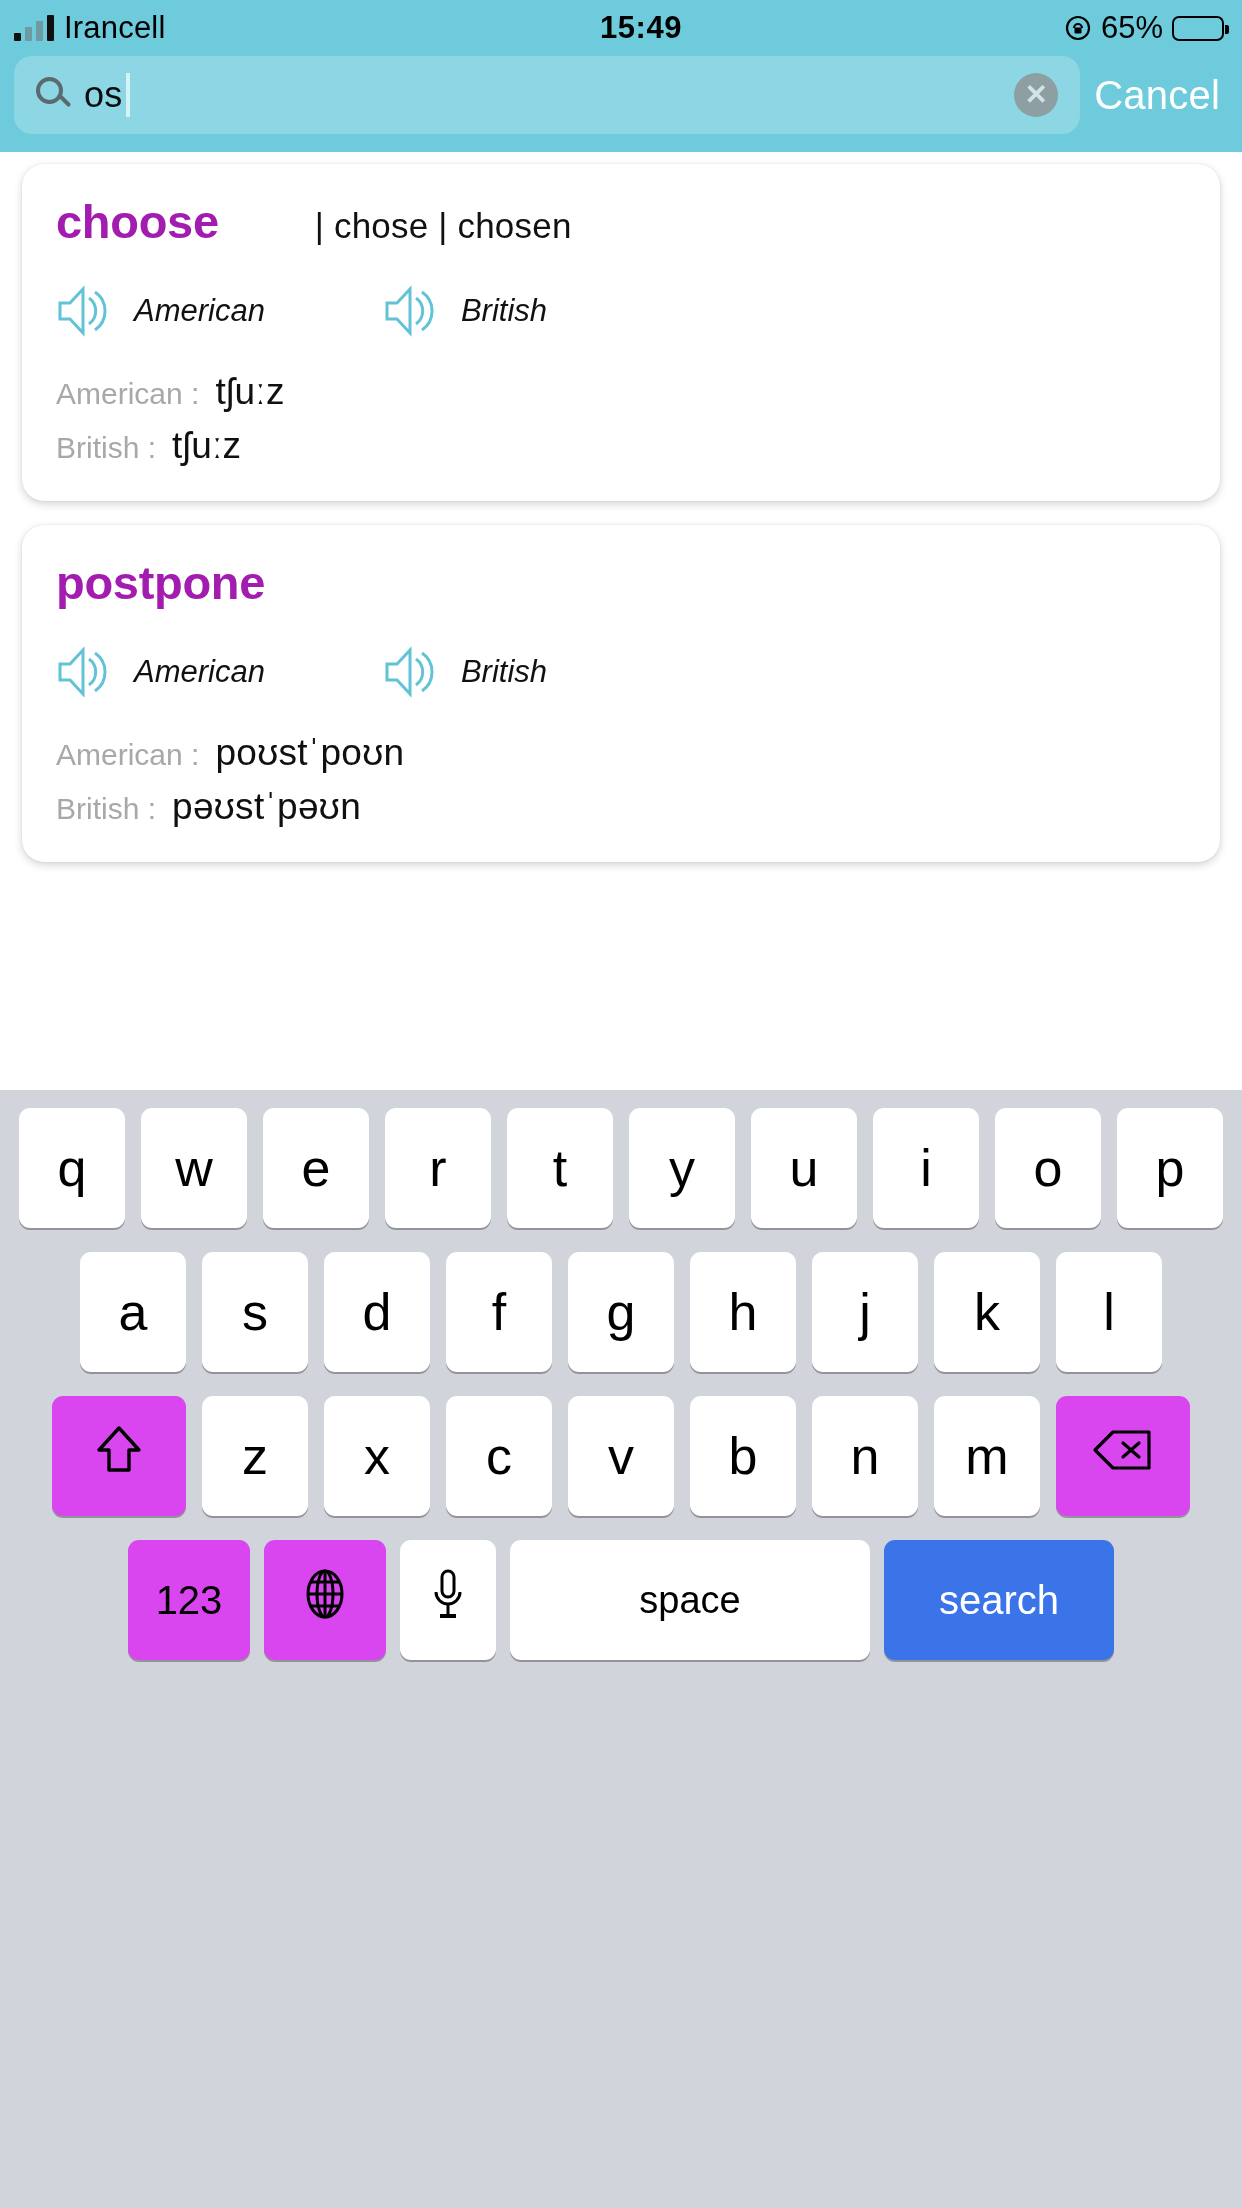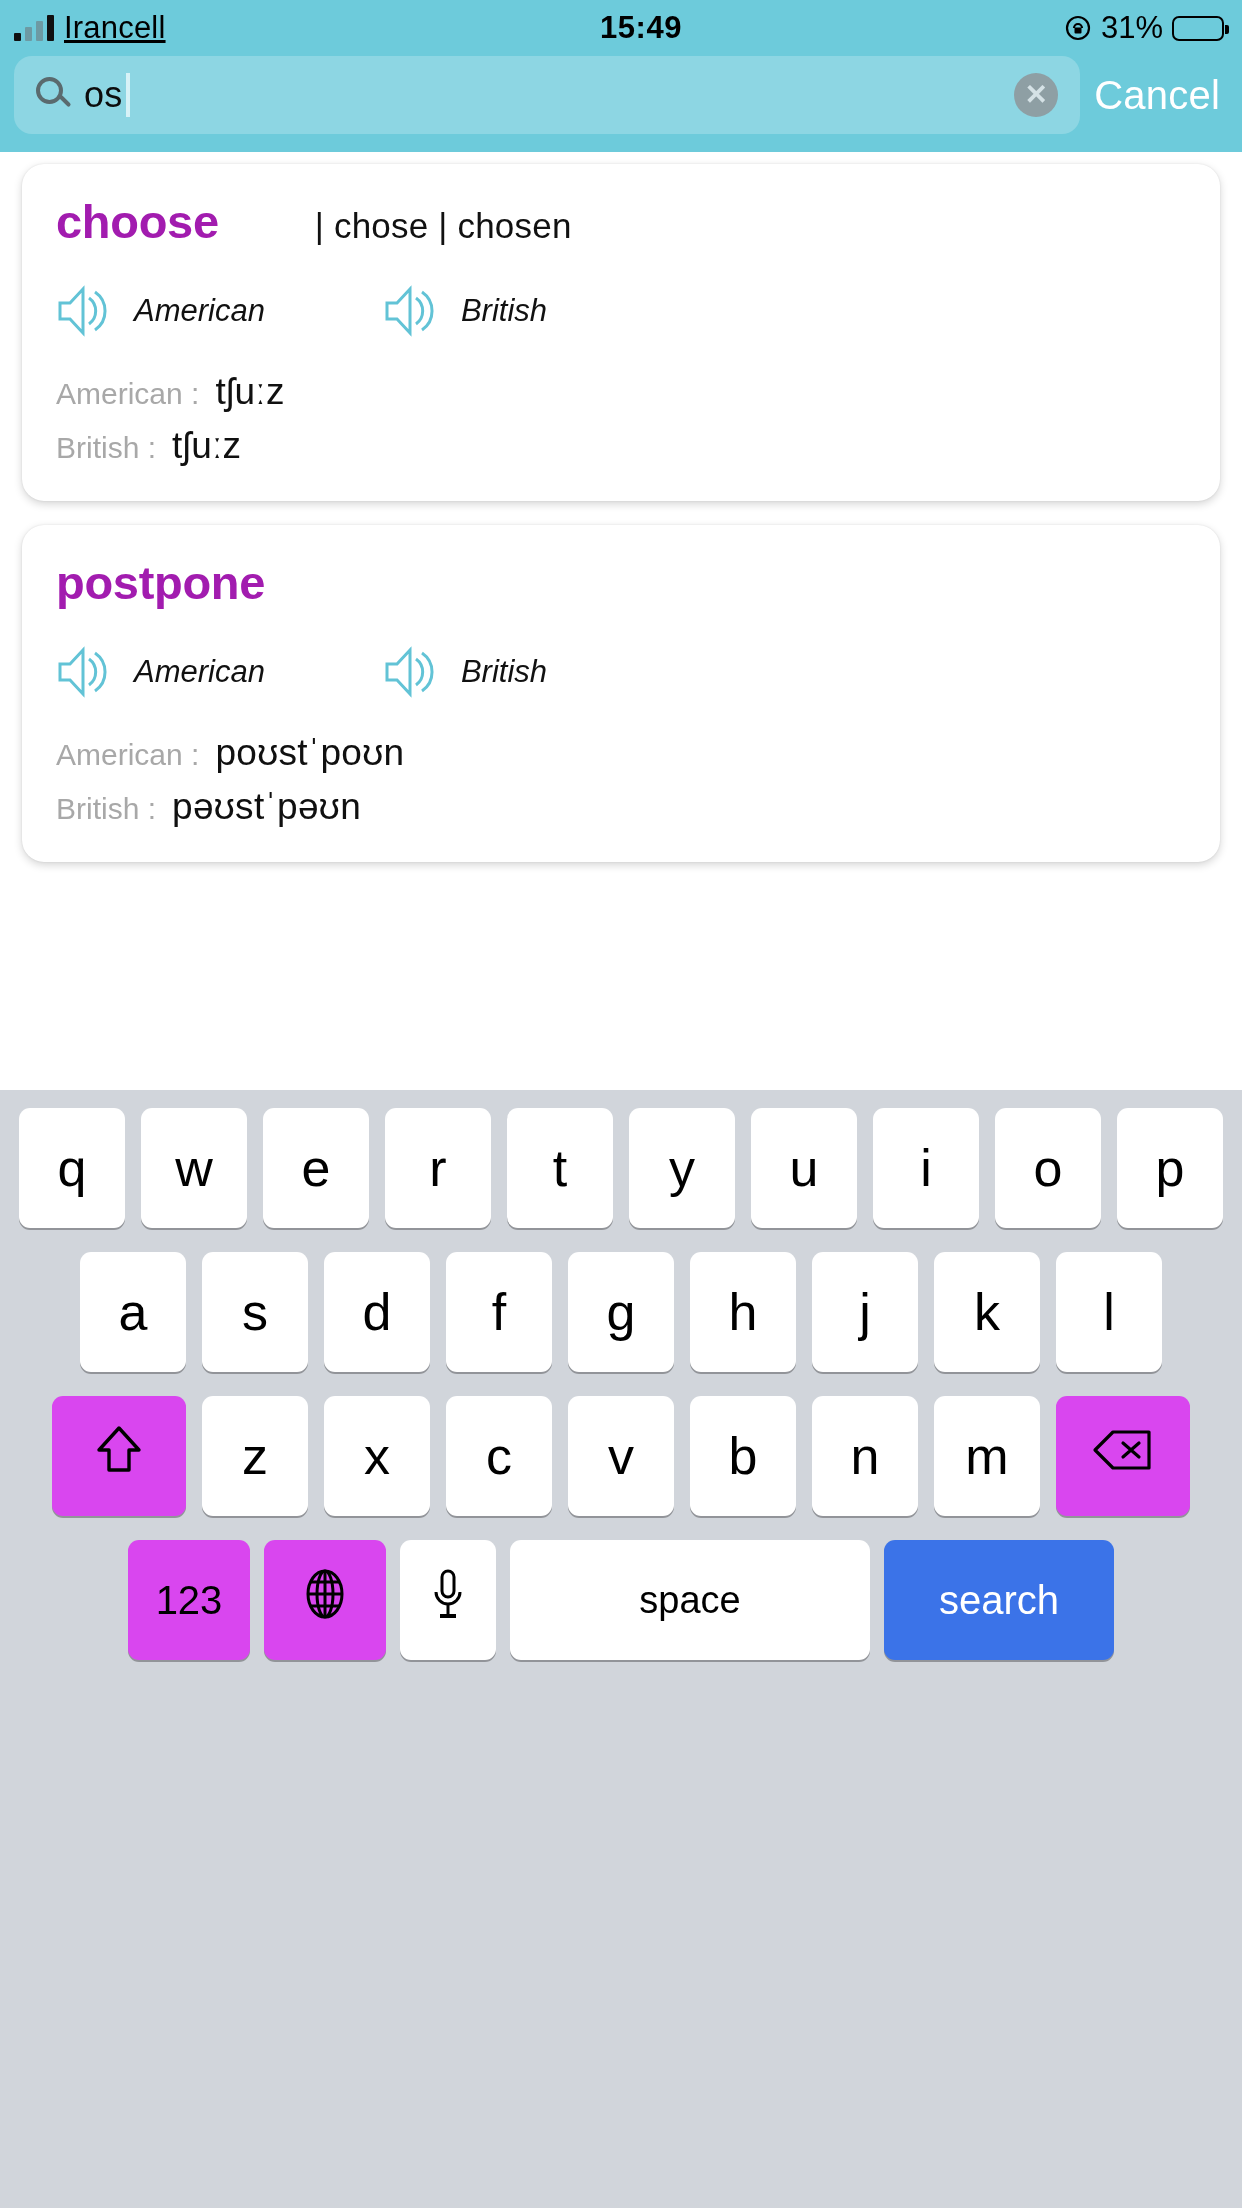--- a/index.html
+++ b/index.html
@@ -15,21 +15,21 @@
   
   .statusbar{
     height:56px; background:#6dcbdb; position:relative;
     display:flex; align-items:center;
   }
   .sb-left{ position:absolute; left:14px; top:0; height:56px; display:flex; align-items:center; gap:10px;}
   .sig{ display:flex; align-items:flex-end; gap:4px; height:26px;}
   .sig i{ display:block; width:7px; background:#101010; border-radius:1px;}
   .sig i.b1{height:8px;} .sig i.b2{height:14px; background:#6d9aa3;}
   .sig i.b3{height:20px; background:#6d9aa3;} .sig i.b4{height:26px; background:#101010;}
-  .carrier{ font-size:31px; color:#000; letter-spacing:0.2px;text-decoration:underline;}
+  .carrier{ font-size:31px; color:#000; letter-spacing:0.2px;}
   .sb-time{
     position:absolute; left:0; right:0; text-align:center;
     font-size:31px; font-weight:bold; color:#000; letter-spacing:0.5px;padding-left:40px;
   }
   .sb-right{ position:absolute; right:18px; top:0; height:56px; display:flex; align-items:center; gap:9px;}
   .lockrot{ width:28px; height:28px; position:relative;}
   .batt-pct{ font-size:31px; color:#000;}
   .batt{ width:52px; height:25px; border:2.5px solid #000; border-radius:7px; position:relative; padding:2px;}
   .batt .fill{ height:100%; width:66%; background:#000; border-radius:3px;}
   .batt:after{ content:""; position:absolute; right:-7px; top:7px; width:4px; height:9px;
@@ -121,21 +121,21 @@
   </div>
   <div class="sb-time">15:49</div>
   <div class="sb-right">
     <span class="lockrot">
       <svg width="28" height="28" viewBox="0 0 28 28">
         <circle cx="14" cy="14" r="11" fill="none" stroke="#000" stroke-width="2.2"></circle>
         <path d="M10 14 a4 4 0 0 1 8 0" fill="none" stroke="#000" stroke-width="2.2"></path>
         <rect x="10.5" y="13.5" width="7" height="6" rx="1" fill="#000"></rect>
       </svg>
     </span>
-    <span class="batt-pct">31%</span>
+    <span class="batt-pct">65%</span>
     <span class="batt"><span class="fill"></span></span>
   </div>
 </div>
 
 <div class="searchbar">
   <div class="searchfield">
     <span class="mag">
       <span class="circ"></span>
         <span class="hand"></span>
     </span>

